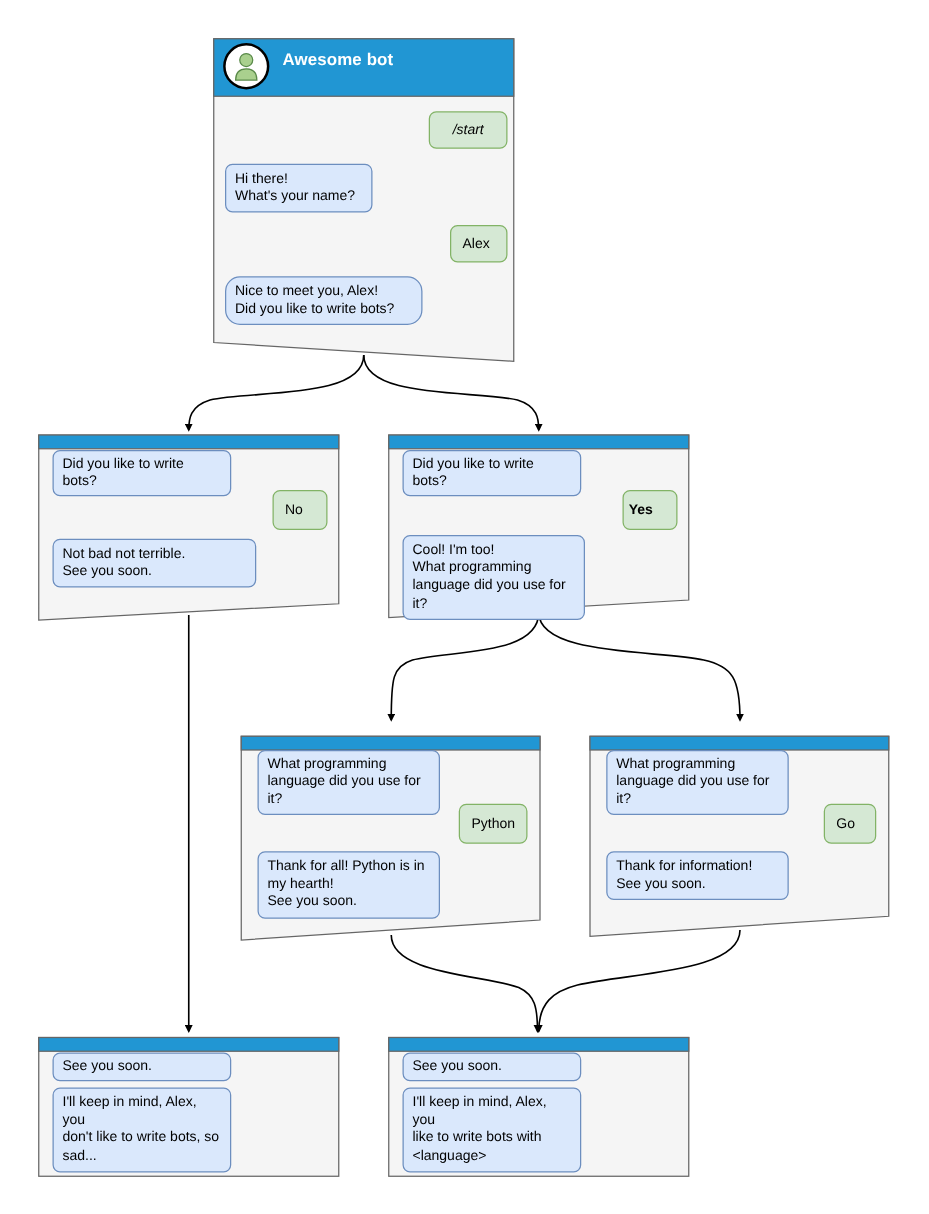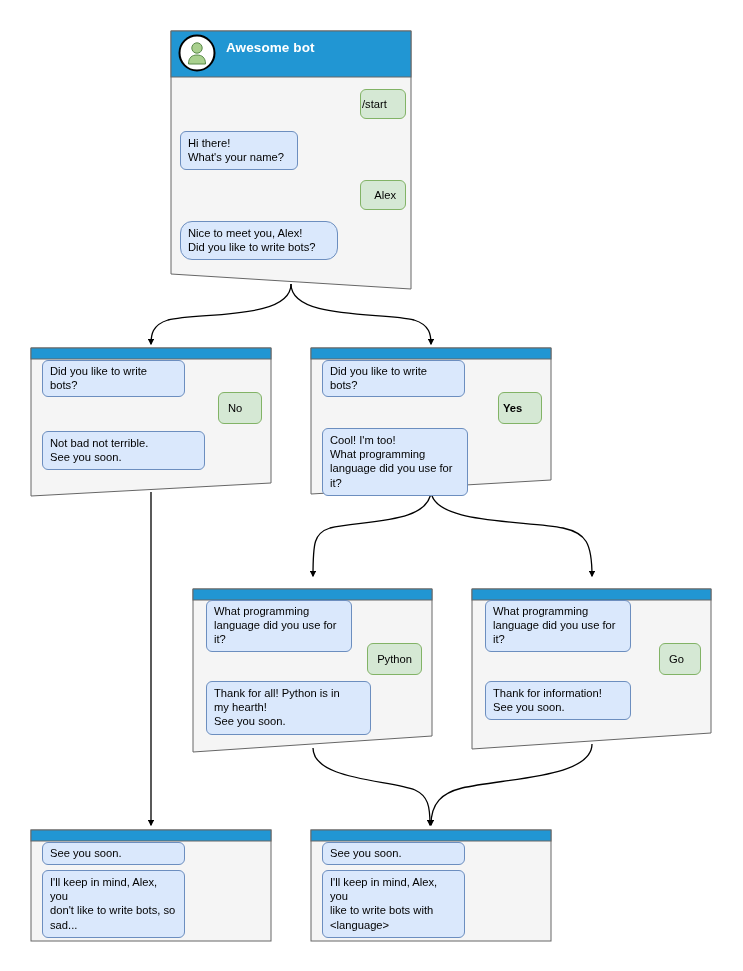--- a/index.html
+++ b/index.html
@@ -134,28 +134,28 @@
           <svg viewBox="0 0 38 38" width="38" height="38">
             <circle cx="19" cy="19" r="17.5" fill="#ffffff" stroke="#000000" stroke-width="2"></circle>
             <circle cx="19" cy="14" r="5.2" fill="#a9d08e" stroke="#5a8a4a" stroke-width="1"></circle>
             <path d="M 10.5 30 C 10.5 23.5 14 21 19 21 C 24 21 27.5 23.5 27.5 30 Z" fill="#a9d08e" stroke="#5a8a4a" stroke-width="1"></path>
           </svg>
         </span>
         <span class="bot-title">Awesome bot</span>
       </div>
       <div class="bubbles">
         <div class="bubble-row" style="top:59px; right:6px;">
-          <div class="bubble user" style="min-width:46px; text-align:left; padding:7px 1px;">/start</div>
+          <div class="bubble user" style="min-width:46px; text-align:left; padding:7px 18px;font-style:italic;">/start</div>
         </div>
         <div class="bubble-row" style="top:101px; left:10px;">
           <div class="bubble bot" style="width:118px;">Hi there!
 What's your name?</div>
         </div>
         <div class="bubble-row" style="top:150px; right:6px;">
-          <div class="bubble user" style="min-width:46px; padding:7px 9px;text-align:right;">Alex</div>
+          <div class="bubble user" style="min-width:46px; padding:7px 9px;">Alex</div>
         </div>
         <div class="bubble-row" style="top:191px; left:10px;">
           <div class="bubble bot" style="width:158px;border-radius:12px;">Nice to meet you, Alex!
 Did you like to write bots?</div>
         </div>
       </div>
     </div>
   </div>
 
   <div class="card" style="left:30px; top:347px; width:242px; height:150px;">
@@ -209,21 +209,21 @@
     <div class="card-inner">
       <div class="bubbles">
         <div class="bubble-row" style="top:12px; left:14px;">
           <div class="bubble bot" style="width:146px; padding:3px 7px 4px 7px;">What programming
 language did you use for it?</div>
         </div>
         <div class="bubble-row" style="top:55px; right:11px;">
           <div class="bubble user" style="min-width:42px; padding:8px 9px;">Python</div>
         </div>
         <div class="bubble-row" style="top:93px; left:14px;">
-          <div class="bubble bot" style="width:165px;">Thank for all! Python is in
+          <div class="bubble bot" style="width:146px;">Thank for all! Python is in
 my hearth!
 See you soon.</div>
         </div>
       </div>
     </div>
   </div>
 
   <div class="card" style="left:471px; top:588px; width:241px; height:162px;">
     <svg class="card-shape" viewBox="0 0 241 162" preserveAspectRatio="none">
       <path d="M 1 1 L 240 1 L 240 145 L 1 161 Z" fill="#f5f5f5" stroke="#666666" stroke-width="1"></path>

